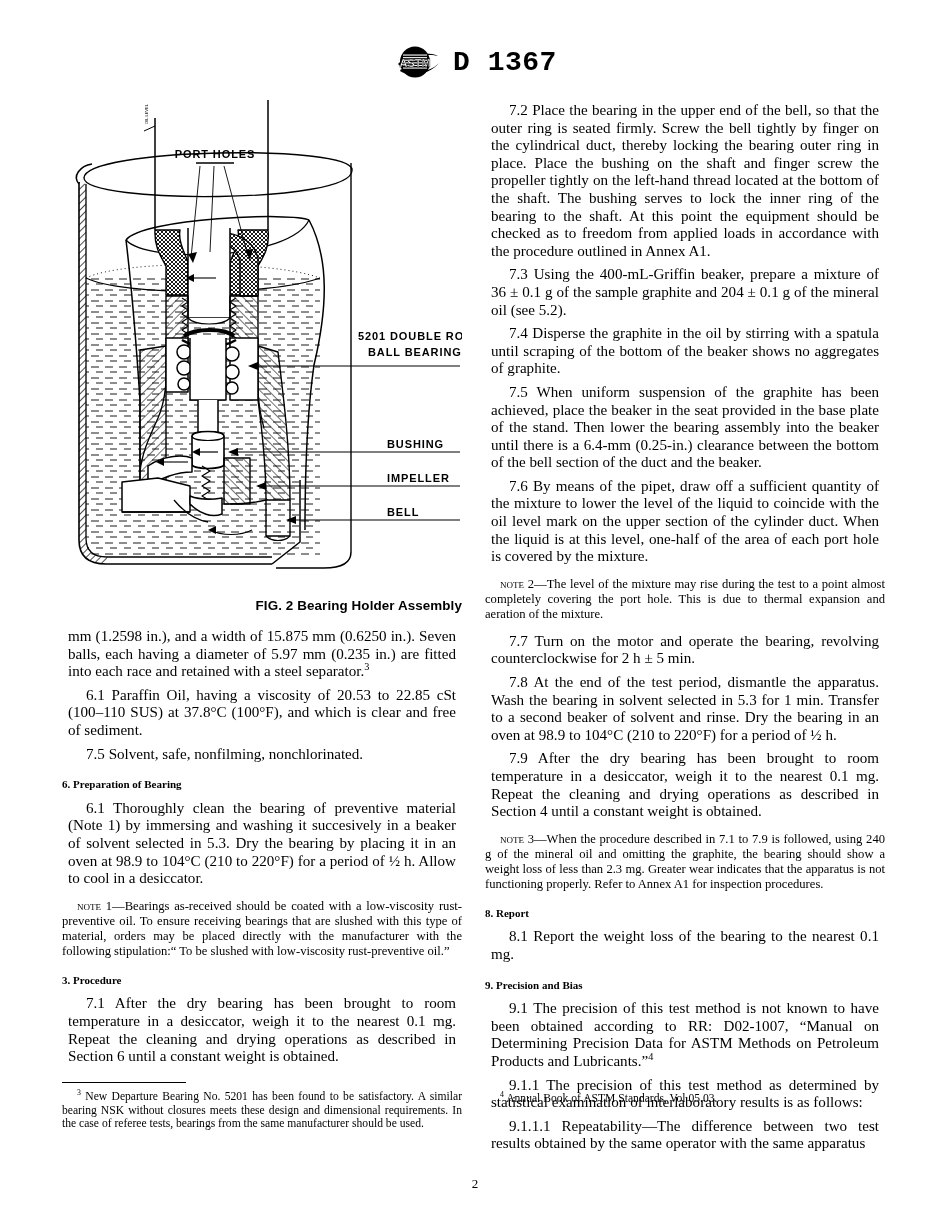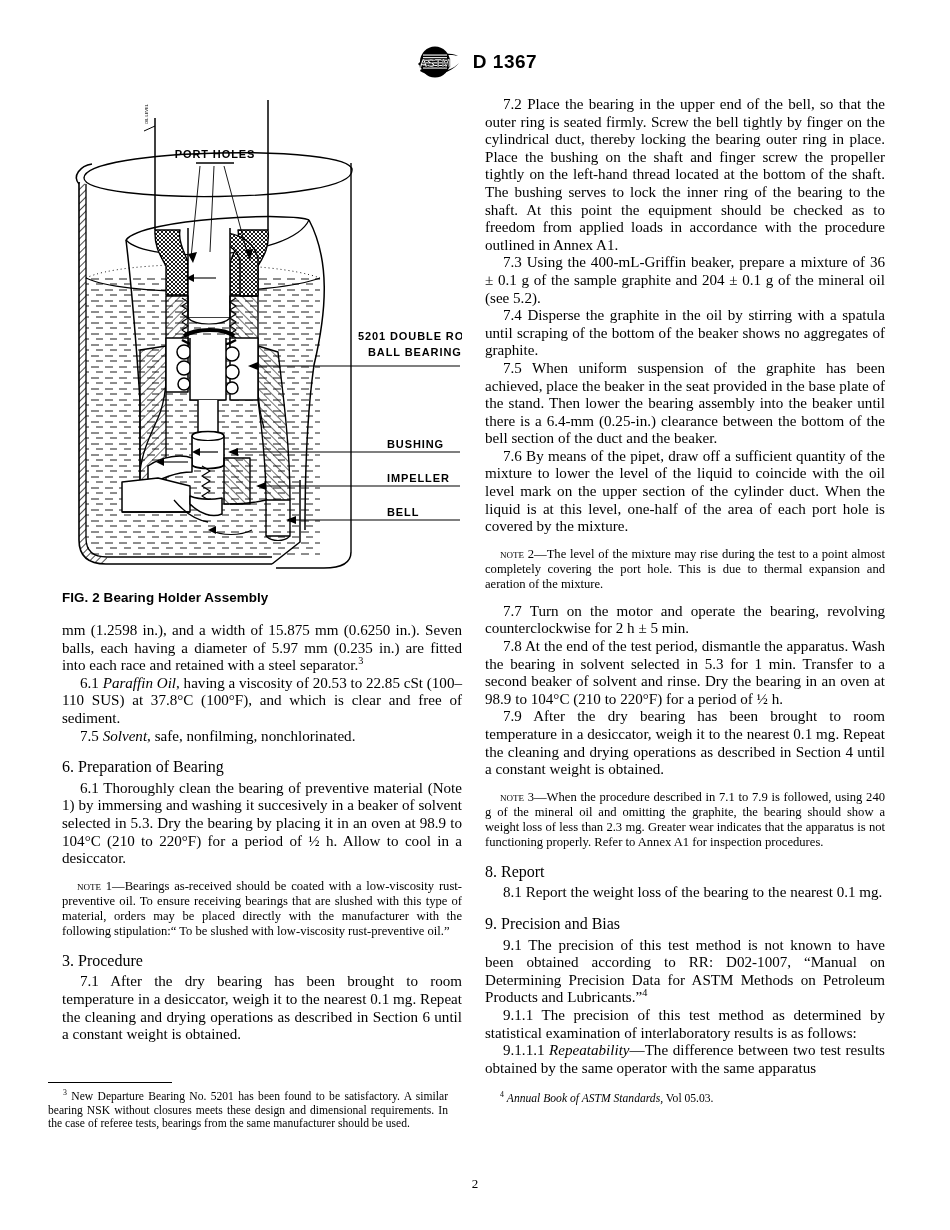--- a/index.html
+++ b/index.html
@@ -22,100 +22,100 @@
     top: 45px;
     left: 0;
     width: 950px;
     display: flex;
     justify-content: center;
     align-items: center;
     gap: 12px;
   }
   #astm-logo { display: block; }
   #doc-title {
-    font-family: Liberation Sans, sans-serif;
+    font-family: Liberation Mono, monospace;
     font-weight: bold;
-    font-size: 19px;
+    font-size: 28px;
     letter-spacing: 0.5px;
   }
 
   
   .column {
     position: absolute;
     top: 96px;
     width: 400px;
     text-align: justify;
     font-size: 15.1px;
     line-height: 17.6px;
   }
   #col-left  { left: 62px; }
   #col-right { left: 485px; }
 
   p.para {
-    margin: 0;
+    margin: 6px;
     text-indent: 18px;
     text-align: justify;
     text-justify: inter-word;
   }
   p.para.noindent { text-indent: 0; }
 
   h3.section-head {
     margin: 13px 0 4px 0;
-    font-size: 16px;
-    font-weight: normal;
+    font-size: 11px;
+    font-weight: bold;
     font-family: "Liberation Serif", serif;
   }
 
   .note {
     margin: 11px 0 11px 0;
     font-size: 12.6px;
     line-height: 15px;
     text-indent: 15px;
     text-align: justify;
   }
   .note .note-label {
     font-variant: small-caps;
     text-transform: lowercase;
   }
   .note .note-label::first-letter { text-transform: uppercase; }
 
-  .ital { font-style: italic; }
+  .ital { }
   sup { font-size: 0.68em; vertical-align: super; line-height: 0; }
 
   
   #figure-block {
     position: absolute;
     left: 62px;
     top: 100px;
     width: 400px;
   }
   #figure-caption {
     font-family: "Liberation Sans", sans-serif;
     font-weight: bold;
     font-size: 13.4px;
-    text-align: left;
-    margin-top: 6px;
+    text-align: right;
+    margin-top: 14px;
     letter-spacing: 0.1px;
   }
   .fig-label {
     font-family: "Liberation Sans", sans-serif;
     font-weight: bold;
     font-size: 11px;
     letter-spacing: 0.9px;
   }
 
   
   .footnote-zone {
     position: absolute;
     width: 400px;
     font-size: 11.6px;
     line-height: 13.6px;
     text-align: justify;
   }
-  #footnote-left  { left: 48px; top: 1082px; }
+  #footnote-left  { left: 62px; top: 1082px; }
   #footnote-right { left: 485px; top: 1092px; }
   .footnote-rule {
     width: 124px;
     height: 0;
     border-top: 1.1px solid #000;
     margin: 0 0 7px 0;
   }
   .footnote-text { text-indent: 15px; margin: 0; }
 
   

